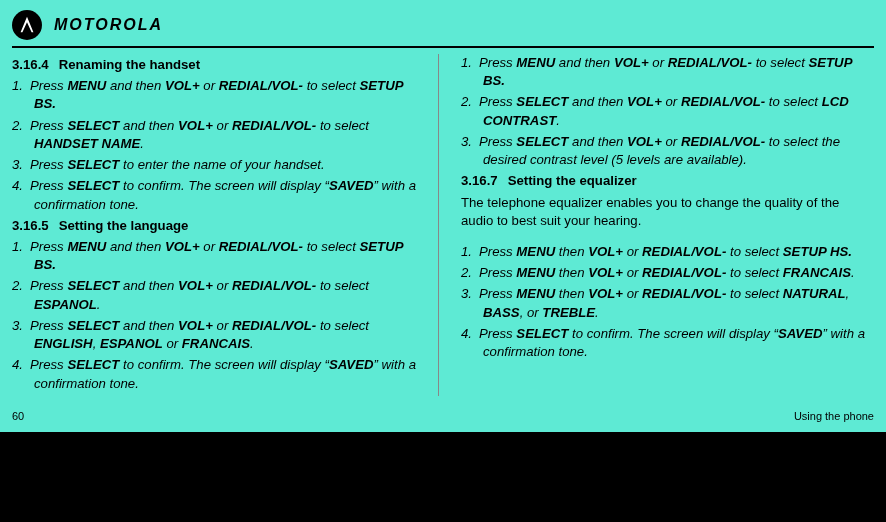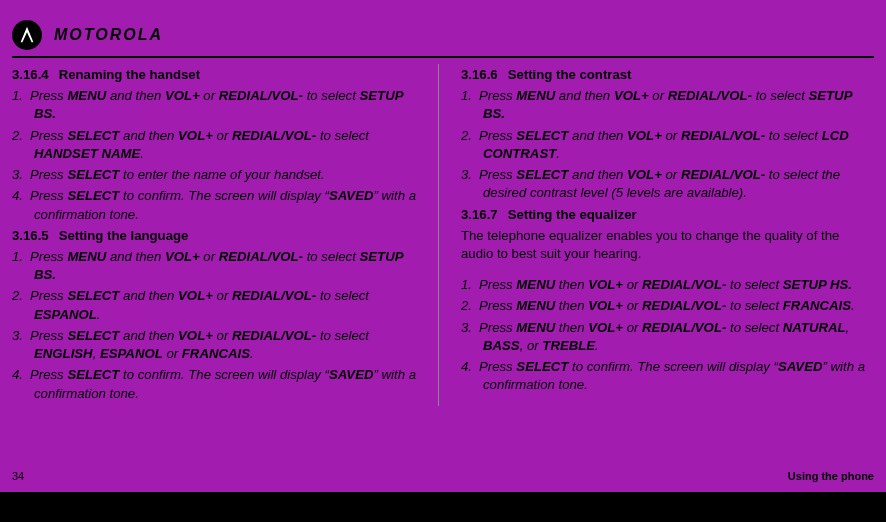--- a/index.html
+++ b/index.html
@@ -1,22 +1,22 @@
 <!DOCTYPE html>
 <html><head>
 <meta charset="utf-8">
 <style>
   * { box-sizing: border-box; margin: 0; padding: 0; }
   html, body { width: 886px; height: 522px; background: #000; font-family: Arial, Helvetica, sans-serif; }
   .page {
-    background: #a21caf;
+    background: #5eead4;
     width: 886px;
-    height: 492px;
+    height: 432px;
     position: relative;
-    padding: 10px 12px;
+    padding: 0 12px;
   }
   .header {
     display: flex;
     align-items: center;
     height: 44px;
     gap: 12px;
     padding-top: 6px;
   }
   .logo-circle {
     width: 30px; height: 30px;
@@ -80,21 +80,21 @@
   b { font-weight: bold; }
   .footer {
     position: absolute;
     bottom: 10px;
     left: 12px;
     right: 12px;
     display: flex;
     justify-content: space-between;
     font-size: 11px;
   }
-  .footer .section { font-weight: bold; text-align: right; }
+  .footer .section { font-weight: normal; text-align: right; }
 </style>
 </head>
 <body>
 
 <div class="page">
 
   <div class="header">
     <div class="logo-circle">
       <svg viewBox="0 0 24 24" fill="#fff">
         <path d="M12 3 L5 20 L7 20 L12 9 L17 20 L19 20 Z"></path>
@@ -126,23 +126,20 @@
         <li>Press <b>MENU</b> and then <b>VOL+</b> or <b>REDIAL/VOL-</b> to select <b>SETUP BS.</b></li>
         <li>Press <b>SELECT</b> and then <b>VOL+</b> or <b>REDIAL/VOL-</b> to select <b>ESPANOL</b>.</li>
         <li>Press <b>SELECT</b> and then <b>VOL+</b> or <b>REDIAL/VOL-</b> to select <b>ENGLISH</b>, <b>ESPANOL</b> or <b>FRANCAIS</b>.</li>
         <li>Press <b>SELECT</b> to confirm. The screen will display “<b>SAVED</b>” with a confirmation tone.</li>
       </ol>
 
     </div>
 
     <div class="col col-right">
 
-      <div class="sec-title">
-        <span class="num">3.16.6</span><span>Setting the contrast</span>
-      </div>
       <ol>
         <li>Press <b>MENU</b> and then <b>VOL+</b> or <b>REDIAL/VOL-</b> to select <b>SETUP BS.</b></li>
         <li>Press <b>SELECT</b> and then <b>VOL+</b> or <b>REDIAL/VOL-</b> to select <b>LCD CONTRAST</b>.</li>
         <li>Press <b>SELECT</b> and then <b>VOL+</b> or <b>REDIAL/VOL-</b> to select the desired contrast level (5 levels are available).</li>
       </ol>
 
       <div class="sec-title">
         <span class="num">3.16.7</span><span>Setting the equalizer</span>
       </div>
       <div class="para">The telephone equalizer enables you to change the quality of the audio to best suit your hearing.</div>
@@ -151,17 +148,17 @@
         <li>Press <b>MENU</b> then <b>VOL+</b> or <b>REDIAL/VOL-</b>  to select <b>FRANCAIS</b>.</li>
         <li>Press <b>MENU</b> then <b>VOL+</b> or <b>REDIAL/VOL-</b>  to select <b>NATURAL</b>, <b>BASS</b>, or <b>TREBLE</b>.</li>
         <li>Press <b>SELECT</b> to confirm. The screen will display “<b>SAVED</b>” with a confirmation tone.</li>
       </ol>
 
     </div>
 
   </div>
 
   <div class="footer">
-    <span>34</span>
+    <span>60</span>
     <span class="section">Using the phone</span>
   </div>
 
 </div>
 
 </body></html>

